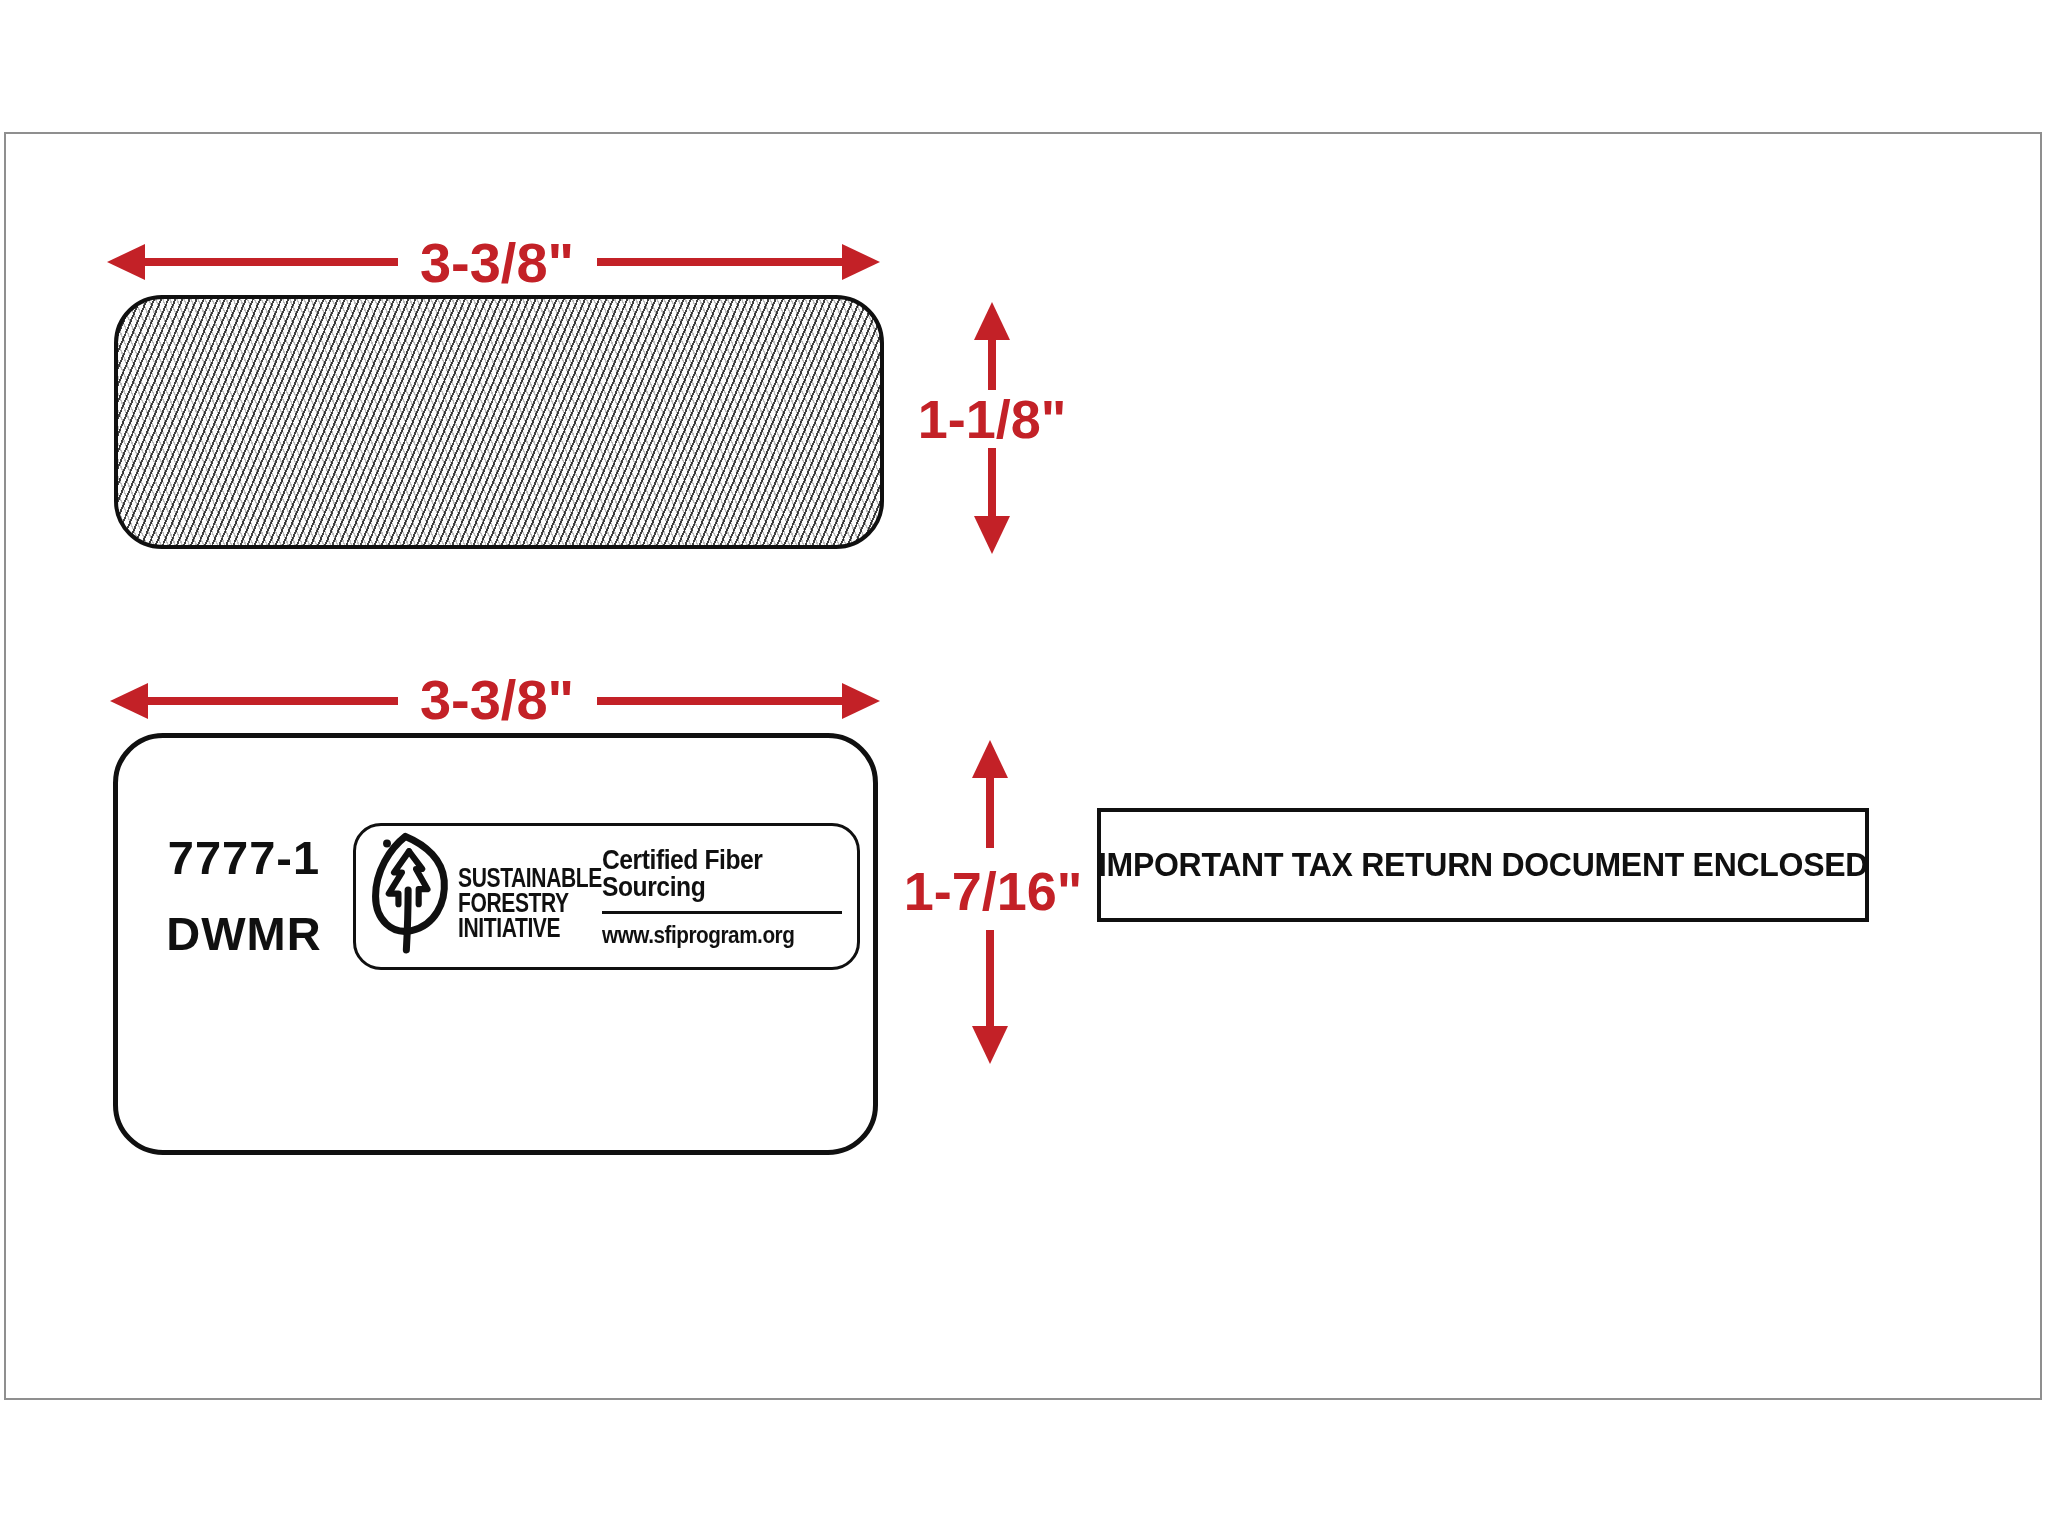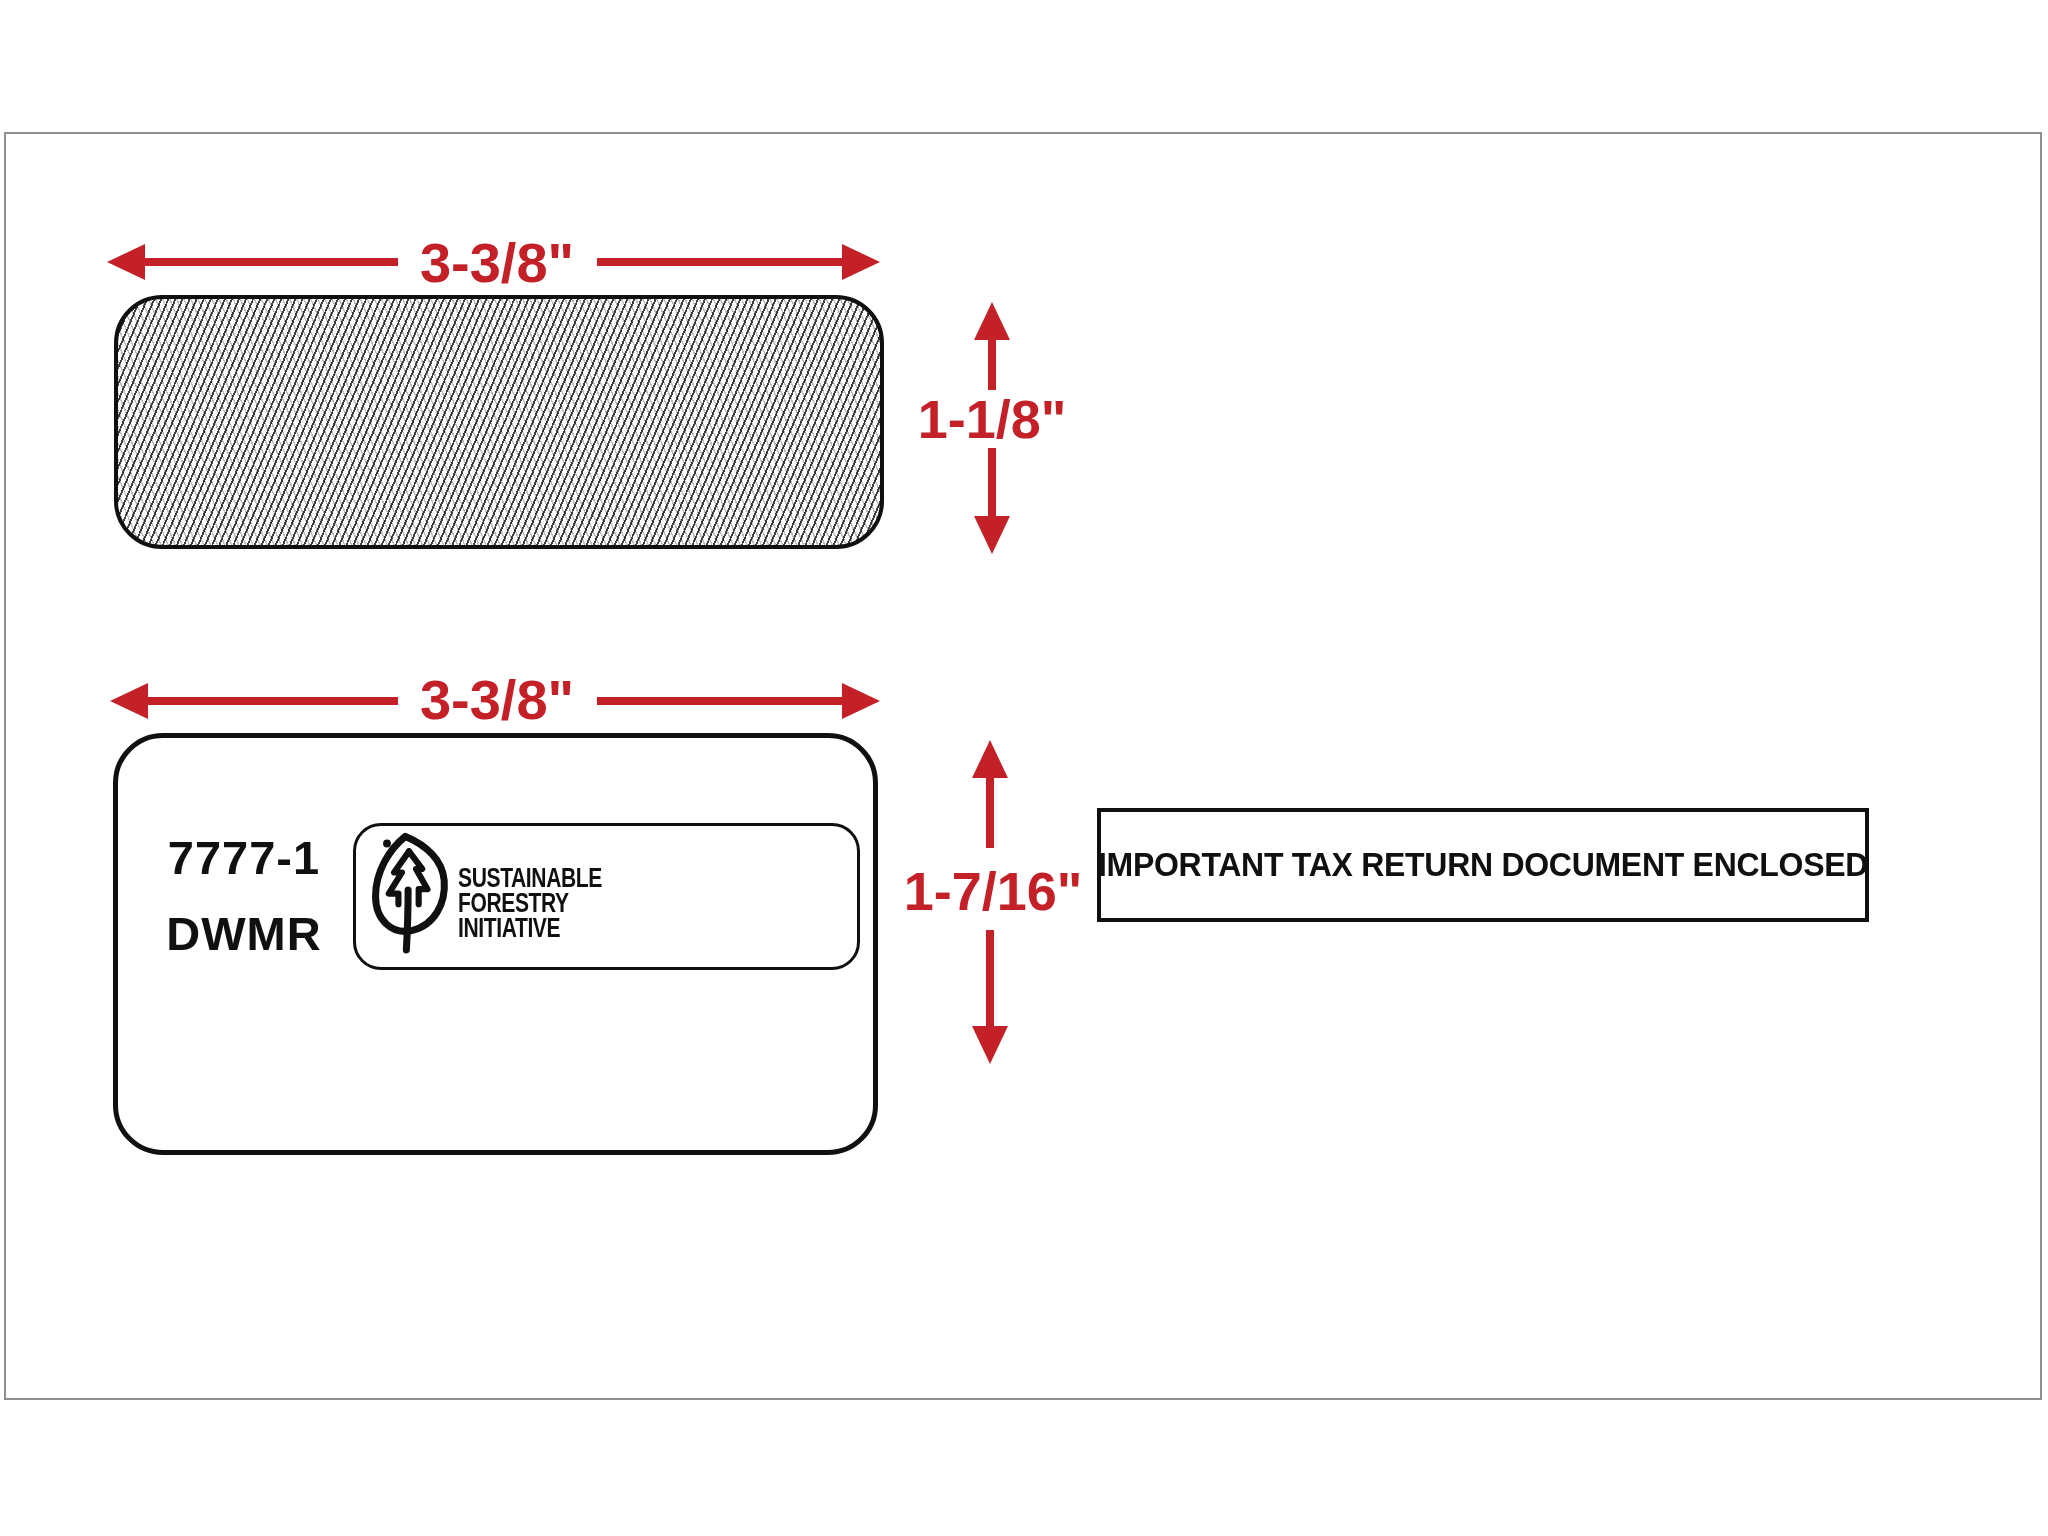--- a/index.html
+++ b/index.html
@@ -130,18 +130,24 @@
       <path d="M46 5 C 28 19, 12 45, 12 73 C 12 100, 31 117, 53 112 C 79 106, 92 81, 90 55 C 88 32, 70 15, 46 5 Z" stroke-width="8"></path>
       <path d="M50 22 L33 46 L42 46 L27 70 L38 70 L38 82" stroke-width="7"></path>
       <path d="M50 22 L65 42 L58 42 L71 65 L61 65 L61 82" stroke-width="7"></path>
       <path d="M49 66 C 49 92, 48 116, 47 134" stroke-width="8"></path>
     </svg>
     <div class="sfi-org">
       <div>SUSTAINABLE</div>
       <div>FORESTRY</div>
       <div>INITIATIVE</div>
     </div>
+    <div class="sfi-right">
+      <div class="sfi-cert">Certified Fiber</div>
+      <div class="sfi-cert">Sourcing</div>
+      <div class="sfi-rule"></div>
+      <div class="sfi-url">www.sfiprogram.org</div>
+    </div>
   </div>
 </div>
 
 <div class="notice-box">
   <span class="notice-text">IMPORTANT TAX RETURN DOCUMENT ENCLOSED</span>
 </div>
 
 </body></html>

